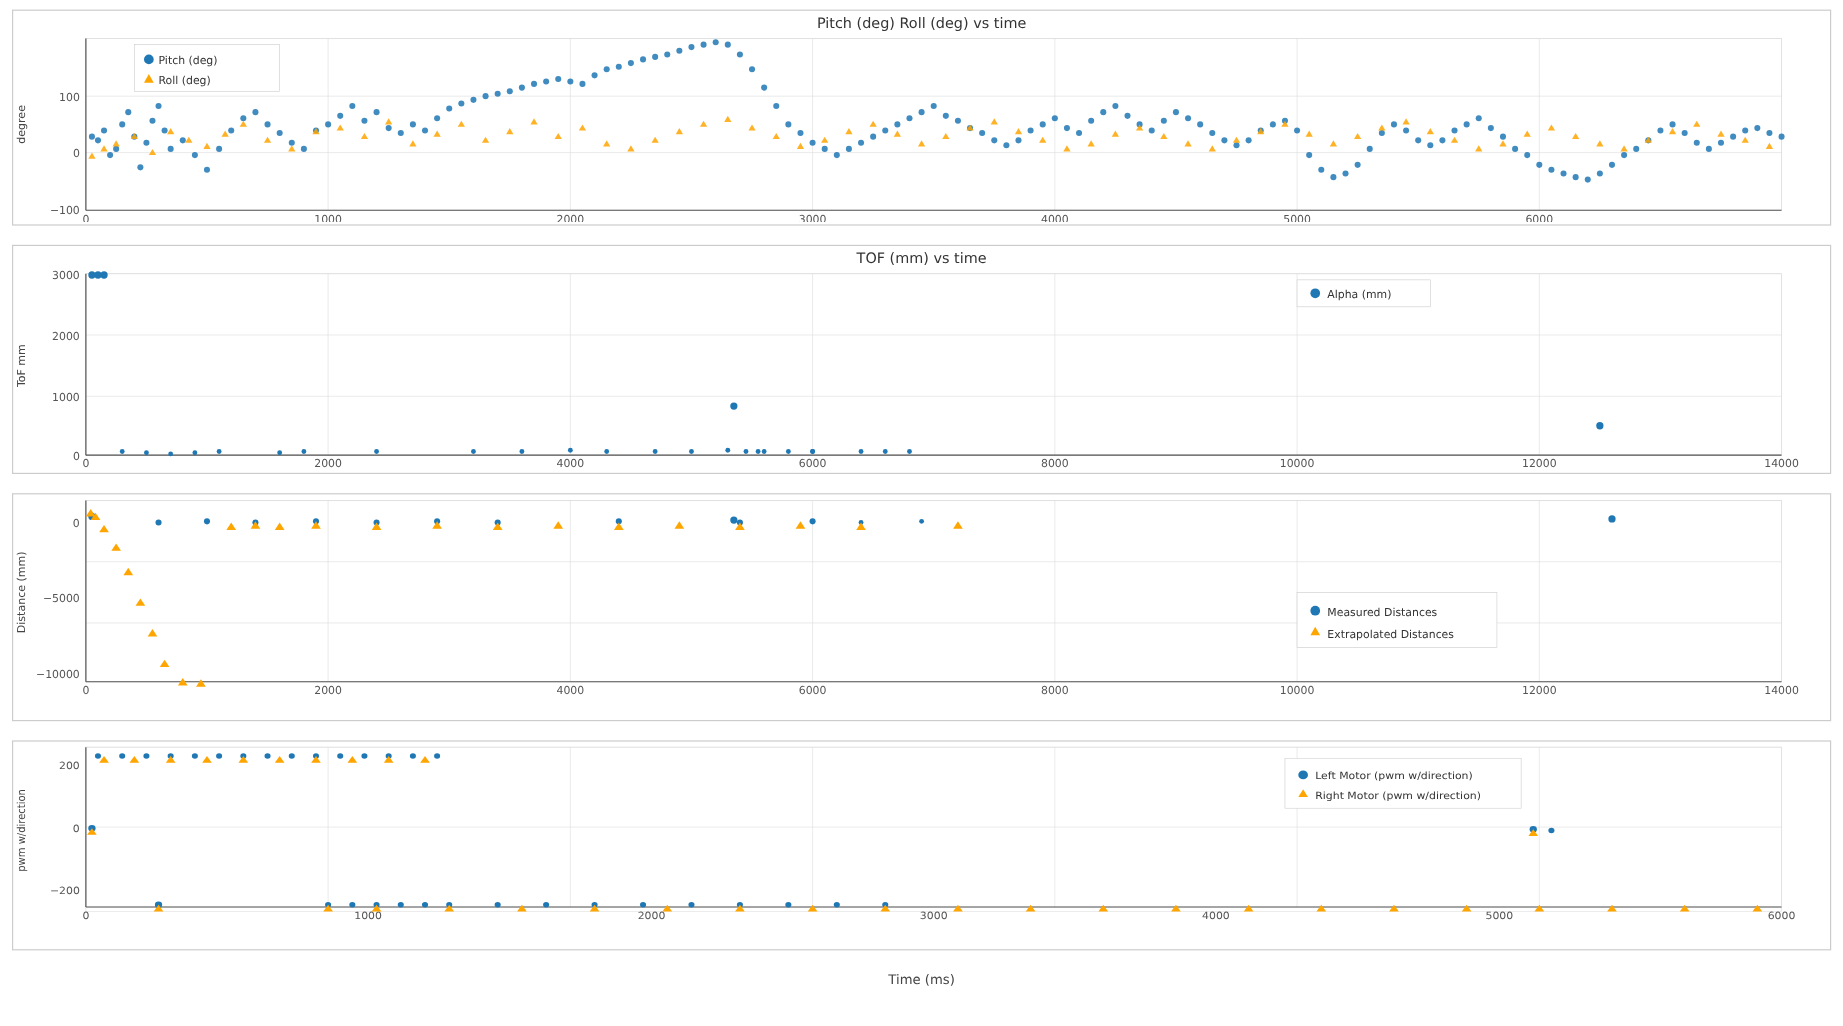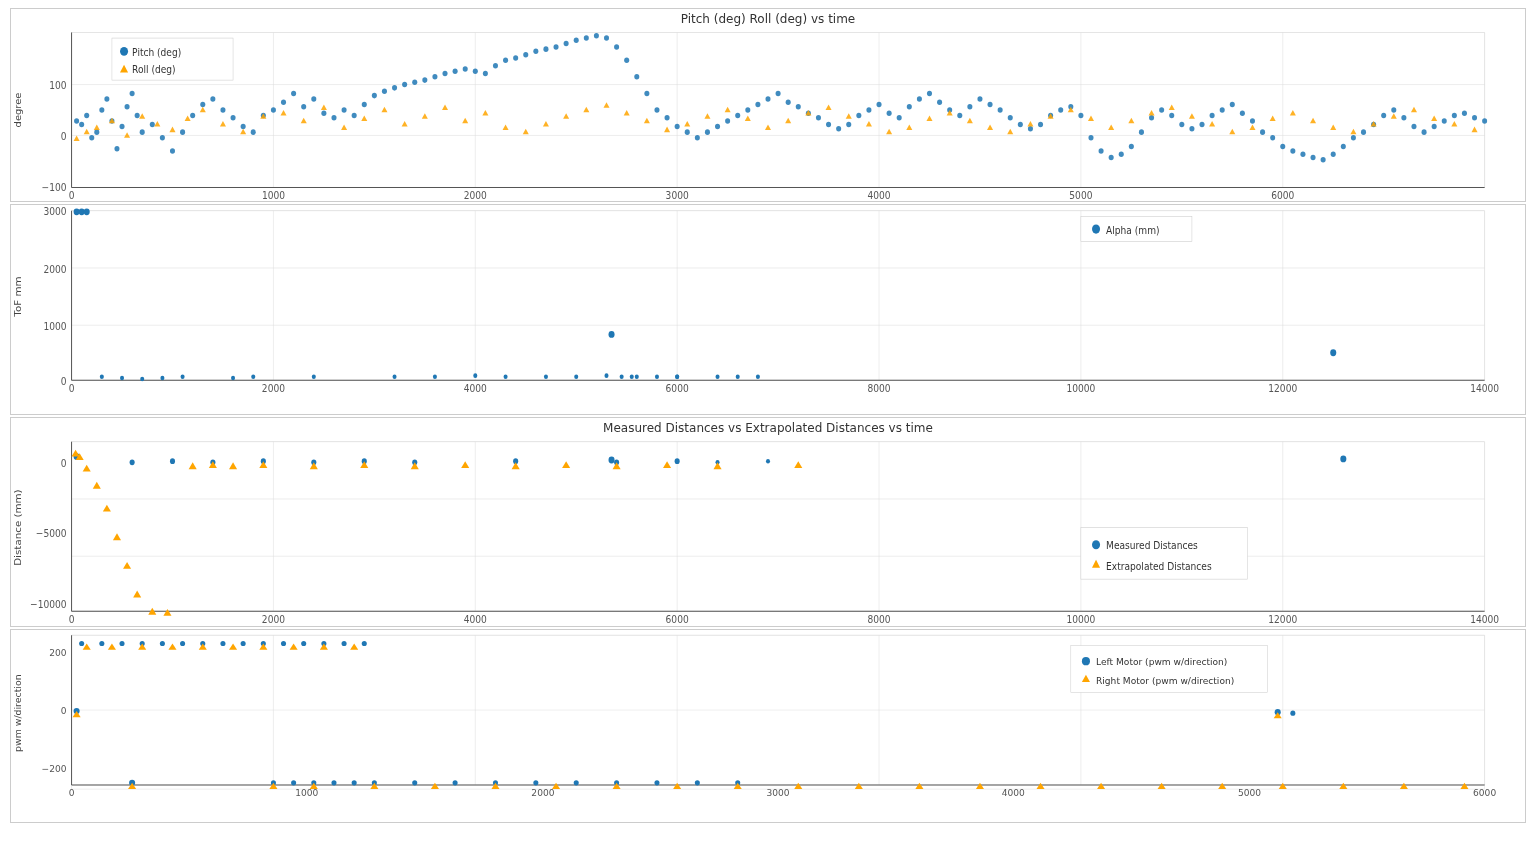--- a/index.html
+++ b/index.html
@@ -17,21 +17,21 @@
       flex-direction: column;
       padding: 8px 10px 30px 10px;
       gap: 0px;
     }
     .chart-panel {
       position: relative;
       width: 100%;
       flex: 1;
       border: 1px solid #ccc;
       background: #fff;
-      margin-bottom: 2px;
+      margin-bottom: 16px;
     }
     .chart-title {
       text-align: center;
       font-size: 12px;
       color: #333;
       padding: 3px 0 1px 0;
       font-weight: normal;
     }
     .chart-area {
       position: relative;
@@ -322,20 +322,21 @@
         <rect x="100" y="10" width="120" height="38" fill="white" stroke="#ccc" stroke-width="0.5"></rect>
         <circle cx="112" cy="22" r="4" fill="#1f77b4"></circle>
         <text x="120" y="26" font-size="9" fill="#333">Pitch (deg)</text>
         <polygon points="112,34 108,41 116,41" fill="orange"></polygon>
         <text x="120" y="42" font-size="9" fill="#333">Roll (deg)</text>
       </svg>
     </div>
   </div>
 
   <div class="chart-panel" style="flex: 1.2;">
+    <div class="chart-title">TOF (mm) vs time</div>
     <div class="chart-area">
       <svg viewBox="0 0 1500 165" preserveAspectRatio="none">
         <rect x="60" y="5" width="1400" height="148" fill="white" stroke="#ddd" stroke-width="0.5"></rect>
 
         <line x1="60" y1="5" x2="1460" y2="5" stroke="#ddd" stroke-width="0.5"></line>
         <line x1="60" y1="55" x2="1460" y2="55" stroke="#ddd" stroke-width="0.5"></line>
         <line x1="60" y1="105" x2="1460" y2="105" stroke="#ddd" stroke-width="0.5"></line>
         <line x1="60" y1="153" x2="1460" y2="153" stroke="#ddd" stroke-width="0.5"></line>
 
         <line x1="260" y1="5" x2="260" y2="153" stroke="#ddd" stroke-width="0.5"></line>
@@ -400,21 +401,20 @@
         <circle cx="1310" cy="129" r="3" fill="#1f77b4"></circle>
 
         <rect x="1060" y="10" width="110" height="22" fill="white" stroke="#ccc" stroke-width="0.5"></rect>
         <circle cx="1075" cy="21" r="4" fill="#1f77b4"></circle>
         <text x="1085" y="25" font-size="9" fill="#333">Alpha (mm)</text>
       </svg>
     </div>
   </div>
 
   <div class="chart-panel" style="flex: 1.2;">
-    <div class="chart-title">Measured Distances vs Extrapolated Distances vs time</div>
     <div class="chart-area">
       <svg viewBox="0 0 1500 165" preserveAspectRatio="none">
         <rect x="60" y="5" width="1400" height="148" fill="white" stroke="#ddd" stroke-width="0.5"></rect>
 
         <line x1="60" y1="5" x2="1460" y2="5" stroke="#ddd" stroke-width="0.5"></line>
         <line x1="60" y1="55" x2="1460" y2="55" stroke="#ddd" stroke-width="0.5"></line>
         <line x1="60" y1="105" x2="1460" y2="105" stroke="#ddd" stroke-width="0.5"></line>
         <line x1="60" y1="153" x2="1460" y2="153" stroke="#ddd" stroke-width="0.5"></line>
         <line x1="260" y1="5" x2="260" y2="153" stroke="#ddd" stroke-width="0.5"></line>
         <line x1="460" y1="5" x2="460" y2="153" stroke="#ddd" stroke-width="0.5"></line>
@@ -613,13 +613,14 @@
 
         <rect x="1050" y="15" width="195" height="45" fill="white" stroke="#ccc" stroke-width="0.5"></rect>
         <circle cx="1065" cy="30" r="4" fill="#1f77b4"></circle>
         <text x="1075" y="34" font-size="9" fill="#333">Left Motor (pwm w/direction)</text>
         <polygon points="1065,43 1061,50 1069,50" fill="orange"></polygon>
         <text x="1075" y="52" font-size="9" fill="#333">Right Motor (pwm w/direction)</text>
       </svg>
     </div>
   </div>
 
+  <div class="x-axis-label">Time (ms)</div>
 </div>
 
 </body></html>

